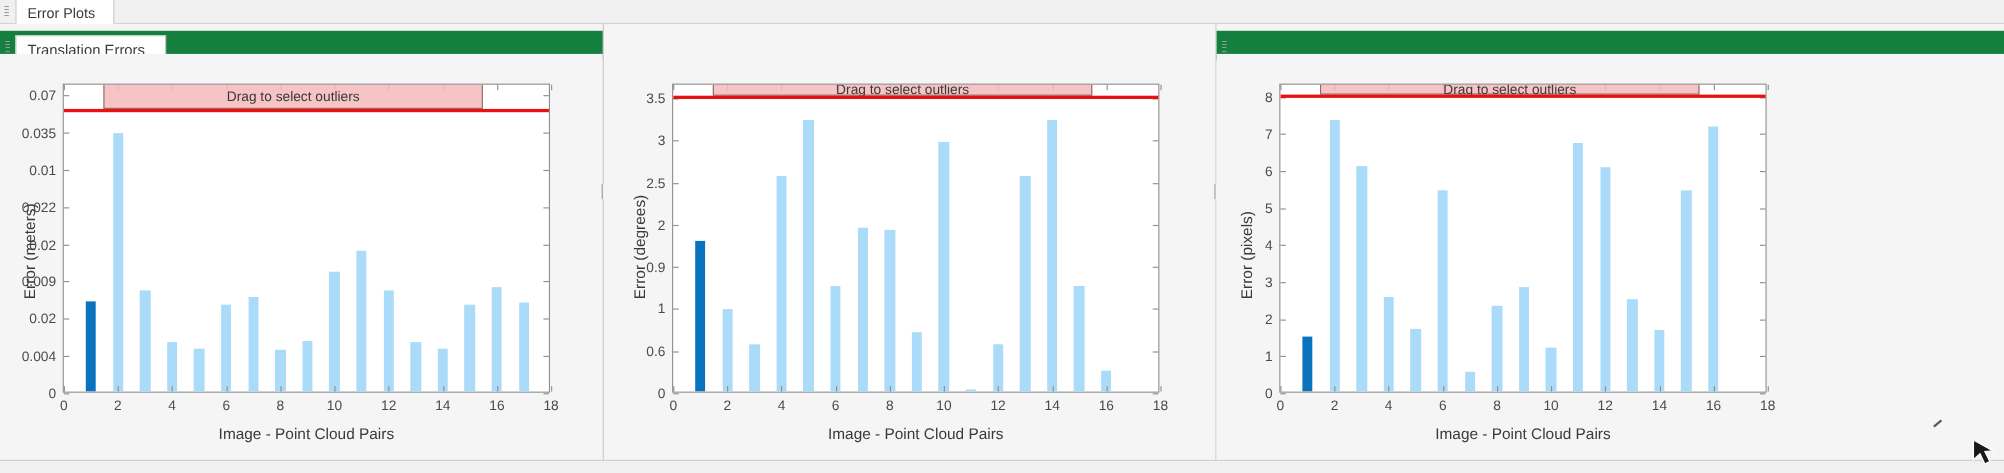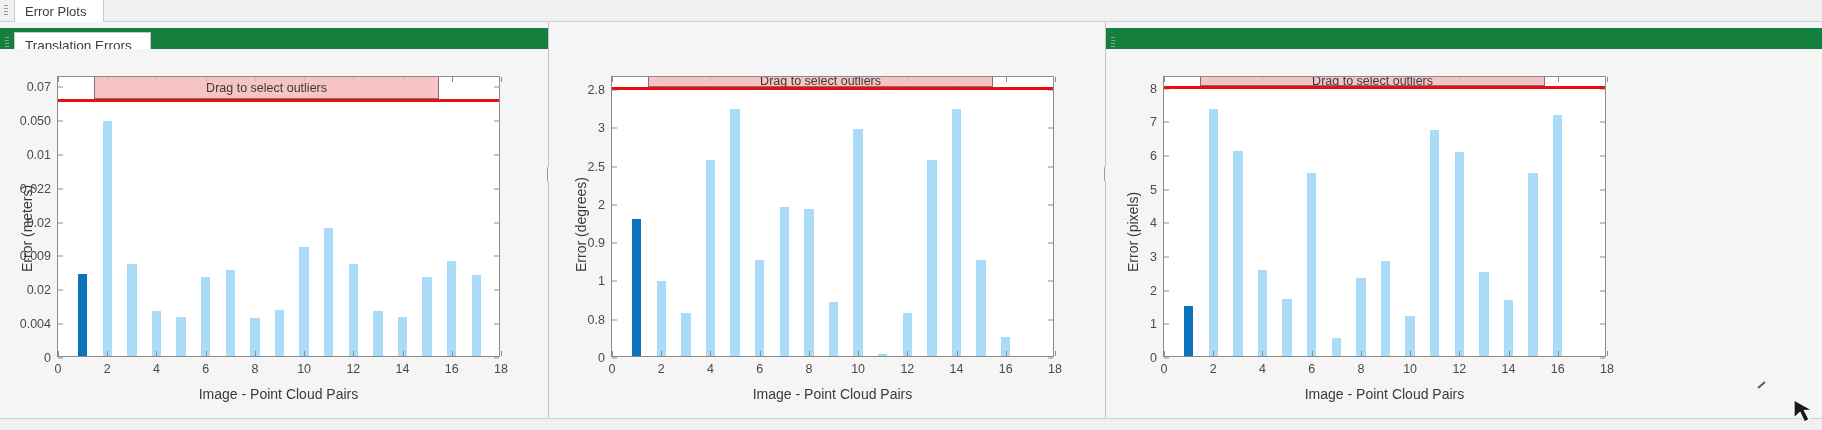--- a/index.html
+++ b/index.html
@@ -255,21 +255,21 @@
             <div class="ytick-mark right" style="top: 145.578px;"></div>
             <div class="ytick" style="top: 145.578px;">0.02</div>
             <div class="ytick-mark" style="top: 111.723px;"></div>
             <div class="ytick-mark right" style="top: 111.723px;"></div>
             <div class="ytick" style="top: 111.723px;">0.022</div>
             <div class="ytick-mark" style="top: 77.8675px;"></div>
             <div class="ytick-mark right" style="top: 77.8675px;"></div>
             <div class="ytick" style="top: 77.8675px;">0.01</div>
             <div class="ytick-mark" style="top: 44.012px;"></div>
             <div class="ytick-mark right" style="top: 44.012px;"></div>
-            <div class="ytick" style="top: 44.012px;">0.050</div>
+            <div class="ytick" style="top: 44.012px;">0.035</div>
             <div class="ytick-mark" style="top: 10.1566px;"></div>
             <div class="ytick-mark right" style="top: 10.1566px;"></div>
             <div class="ytick" style="top: 10.1566px;">0.07</div>
             <div class="xtick-mark" style="left: 0px;"></div>
             <div class="xtick-mark top" style="left: 0px;"></div>
             <div class="xtick" style="left: 0px;">0</div>
             <div class="xtick-mark" style="left: 49.2222px;"></div>
             <div class="xtick-mark top" style="left: 49.2222px;"></div>
             <div class="xtick" style="left: 49.2222px;">2</div>
             <div class="xtick-mark" style="left: 98.4444px;"></div>
@@ -327,39 +327,39 @@
               <div class="outlier-band" style="left: 35.6861px; width: 345.786px; top: -1px; height: 10.9537px;">
                 <span class="band-label">Drag to select outliers</span>
               </div>
               <div class="threshold-line" style="left: 0px; width: 449px; top: 9.95368px;"></div>
             </div>
             <div class="ytick-mark" style="top: 281px;"></div>
             <div class="ytick-mark right" style="top: 281px;"></div>
             <div class="ytick" style="top: 281px;">0</div>
             <div class="ytick-mark" style="top: 242.717px;"></div>
             <div class="ytick-mark right" style="top: 242.717px;"></div>
-            <div class="ytick" style="top: 242.717px;">0.8</div>
+            <div class="ytick" style="top: 242.717px;">0.6</div>
             <div class="ytick-mark" style="top: 204.433px;"></div>
             <div class="ytick-mark right" style="top: 204.433px;"></div>
             <div class="ytick" style="top: 204.433px;">1</div>
             <div class="ytick-mark" style="top: 166.15px;"></div>
             <div class="ytick-mark right" style="top: 166.15px;"></div>
             <div class="ytick" style="top: 166.15px;">0.9</div>
             <div class="ytick-mark" style="top: 127.866px;"></div>
             <div class="ytick-mark right" style="top: 127.866px;"></div>
             <div class="ytick" style="top: 127.866px;">2</div>
             <div class="ytick-mark" style="top: 89.5831px;"></div>
             <div class="ytick-mark right" style="top: 89.5831px;"></div>
             <div class="ytick" style="top: 89.5831px;">2.5</div>
             <div class="ytick-mark" style="top: 51.2997px;"></div>
             <div class="ytick-mark right" style="top: 51.2997px;"></div>
             <div class="ytick" style="top: 51.2997px;">3</div>
             <div class="ytick-mark" style="top: 13.0163px;"></div>
             <div class="ytick-mark right" style="top: 13.0163px;"></div>
-            <div class="ytick" style="top: 13.0163px;">2.8</div>
+            <div class="ytick" style="top: 13.0163px;">3.5</div>
             <div class="xtick-mark" style="left: 0px;"></div>
             <div class="xtick-mark top" style="left: 0px;"></div>
             <div class="xtick" style="left: 0px;">0</div>
             <div class="xtick-mark" style="left: 49.2222px;"></div>
             <div class="xtick-mark top" style="left: 49.2222px;"></div>
             <div class="xtick" style="left: 49.2222px;">2</div>
             <div class="xtick-mark" style="left: 98.4444px;"></div>
             <div class="xtick-mark top" style="left: 98.4444px;"></div>
             <div class="xtick" style="left: 98.4444px;">4</div>
             <div class="xtick-mark" style="left: 147.667px;"></div>

